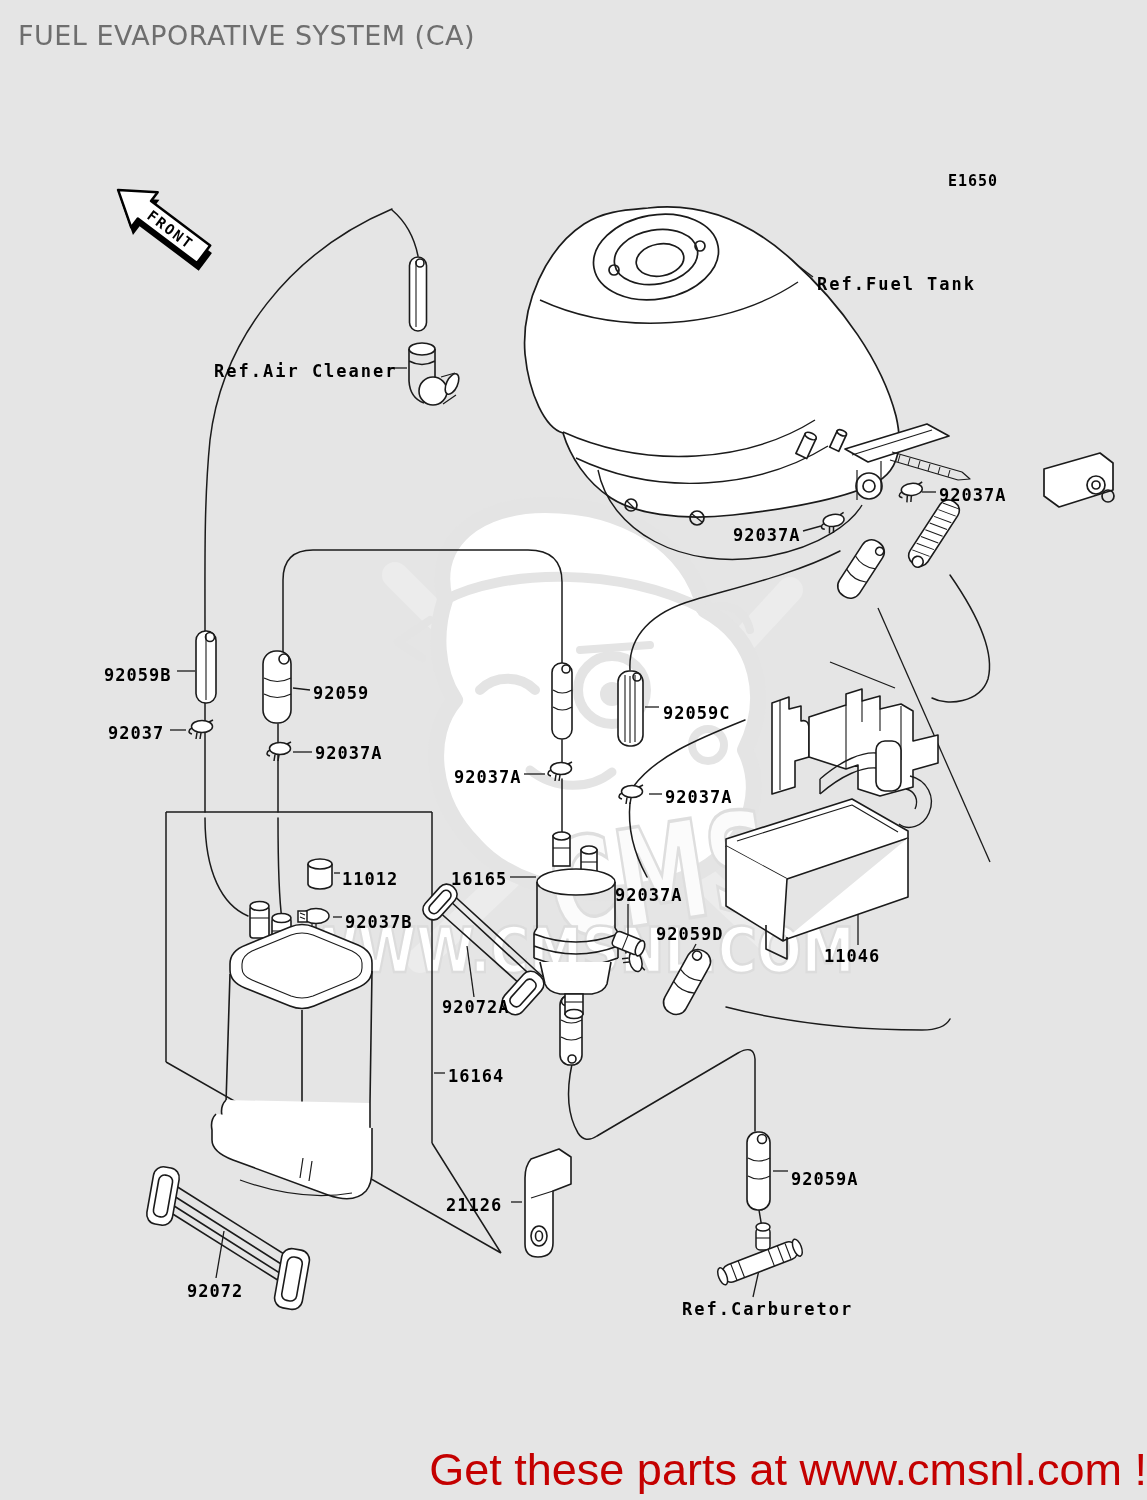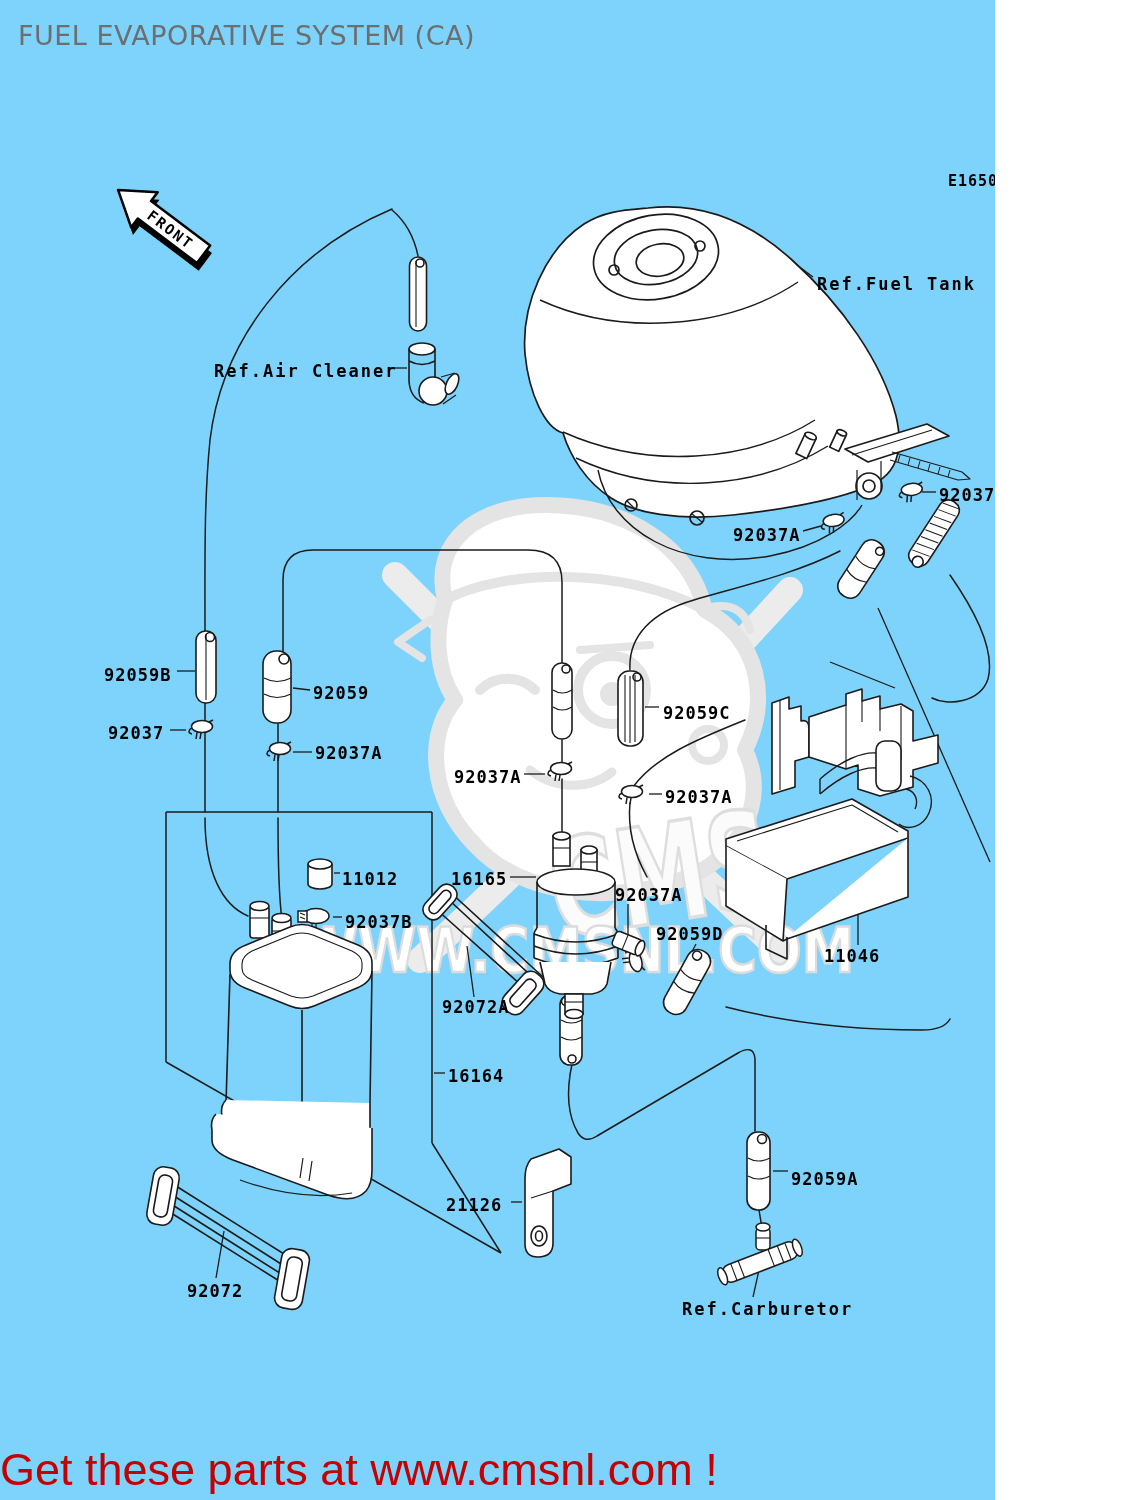--- a/index.html
+++ b/index.html
@@ -1,20 +1,20 @@
 <!DOCTYPE html>
 <html><head>
 <meta charset="utf-8">
 <style>
   html,body{margin:0;padding:0;background:#fff;}
-  .stage{position:relative;width:995px;height:1500px;background:#7dd3fc;overflow:hidden;
+  .stage{position:relative;width:1147px;height:1500px;background:#e5e5e5;overflow:hidden;
          font-family:"DejaVu Sans",sans-serif;text-decoration:underline;}
   .page-title{position:absolute;left:18px;top:20px;font-size:27px;color:#6e6e6e;
               letter-spacing:.5px;font-family:"DejaVu Sans","Liberation Sans",sans-serif;}
-  .footer-ad{position:absolute;left:0;top:1444px;width:100%;text-align:left;
+  .footer-ad{position:absolute;left:0;top:1444px;width:100%;text-align:right;
              font-size:45px;color:#c40000;font-family:"Liberation Sans",sans-serif;}
   svg{position:absolute;left:0;top:0;}
   svg text.plabel{font-family:"DejaVu Sans Mono","Liberation Mono",monospace;
                   font-weight:bold;font-size:17px;fill:#000;letter-spacing:1px;}
   svg text.reflabel{font-family:"DejaVu Sans Mono","Liberation Mono",monospace;
                   font-weight:bold;font-size:17px;fill:#000;letter-spacing:2px;}
   svg text.code{font-family:"DejaVu Sans Mono","Liberation Mono",monospace;
                 font-weight:bold;font-size:15px;fill:#000;letter-spacing:1px;}
 </style>
 </head>

